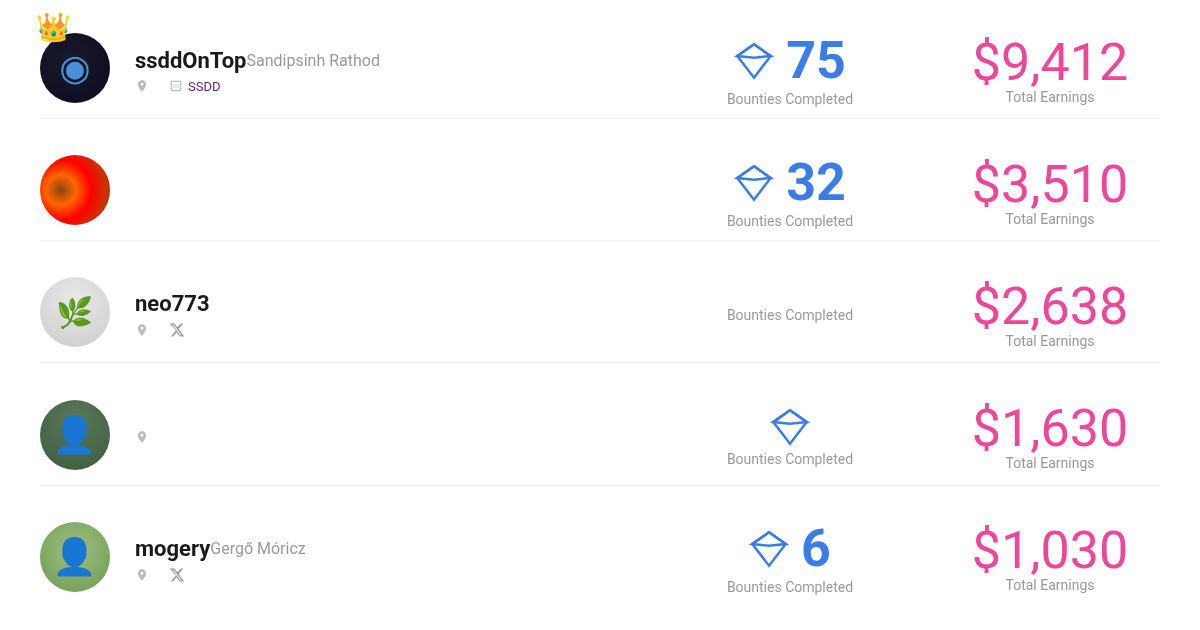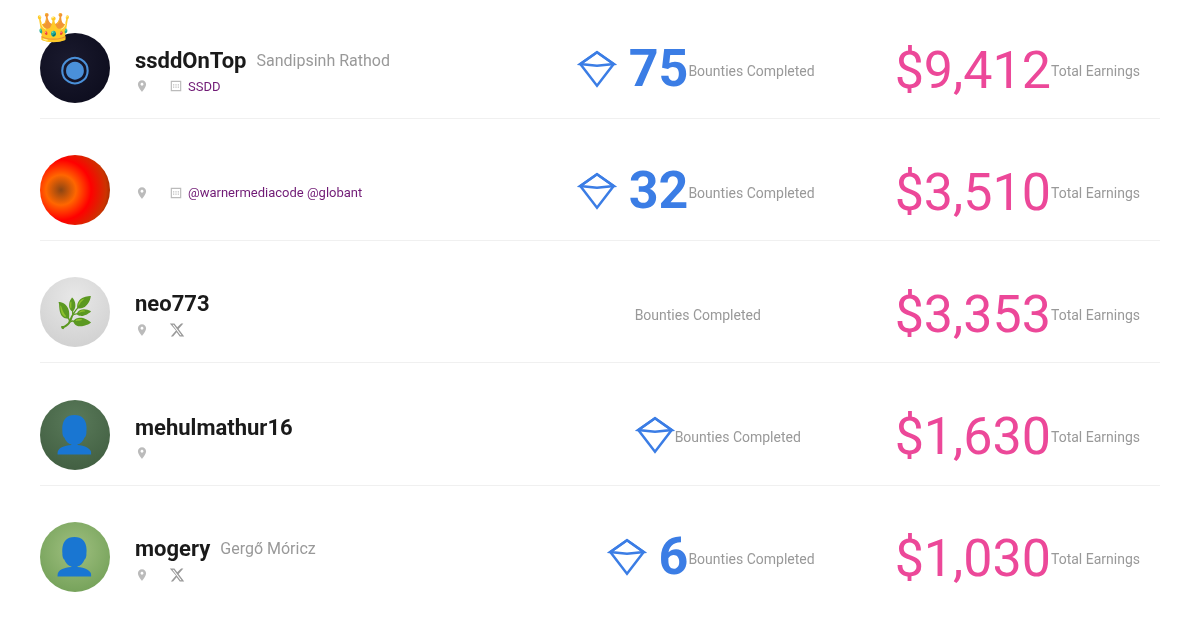--- a/index.html
+++ b/index.html
@@ -90,21 +90,20 @@
     }
 
     .user-info {
       flex: 1;
       padding-left: 20px;
       min-width: 280px;
     }
     .user-name-row {
       display: flex;
       align-items: center;
-      gap: 10px;
       margin-bottom: 6px;
     }
     .username {
       font-size: 22px;
       font-weight: 700;
       color: #1a1a1a;
     }
     .real-name {
       font-size: 16px;
       color: #999;
@@ -125,21 +124,21 @@
 
     .stats-section {
       display: flex;
       align-items: center;
       gap: 80px;
       margin-left: auto;
       padding-right: 20px;
     }
     .stat-block {
       display: flex;
-      flex-direction: row;
+      flex-direction: column;
       align-items: center;
       min-width: 180px;
     }
     .stat-top {
       display: flex;
       align-items: center;
       gap: 12px;
       margin-bottom: 4px;
     }
     .stat-number-bounty {
@@ -203,33 +202,20 @@
           <span class="stat-number-earnings">$9,412</span>
           <div class="stat-label">Total Earnings</div>
         </div>
       </div>
     </div>
     <div class="user-row">
       <div class="avatar-wrapper">
         <div class="avatar avatar-olog"></div>
       </div>
       <div class="user-info">
-        <div class="user-meta">
-          <span class="meta-item">
-            <svg width="14" height="14" viewBox="0 0 24 24" fill="#bbb" xmlns="http://www.w3.org/2000/svg">
-    <path d="M12 2C8.13 2 5 5.13 5 9c0 5.25 7 13 7 13s7-7.75 7-13c0-3.87-3.13-7-7-7zm0 9.5c-1.38 0-2.5-1.12-2.5-2.5s1.12-2.5 2.5-2.5 2.5 1.12 2.5 2.5-1.12 2.5-2.5 2.5z"></path>
-  </svg>
-          </span>
-          <span class="meta-item">
-            <svg width="14" height="14" viewBox="0 0 24 24" fill="#bbb" xmlns="http://www.w3.org/2000/svg">
-    <path d="M3 21h18V3H3v18zm2-2V5h14v14H5zm2-10h2v2H7v-2zm4 0h2v2h-2v-2zm4 0h2v2h-2v-2zm-8 4h2v2H7v-2zm4 0h2v2h-2v-2zm4 0h2v2h-2v-2z"></path>
-  </svg> 
-            <span>@warnermediacode @globant</span>
-          </span>
-        </div>
       </div>
       <div class="stats-section">
         <div class="stat-block">
           <div class="stat-top">
             <svg width="40" height="40" viewBox="0 0 48 48" fill="none" xmlns="http://www.w3.org/2000/svg">
     <polygon points="24,4 44,18 24,44 4,18" stroke="#3b7de5" stroke-width="3" fill="none"></polygon>
     <polygon points="24,4 44,18 24,20 4,18" stroke="#3b7de5" stroke-width="3" fill="none"></polygon>
   </svg>
             <span class="stat-number-bounty">32</span>
           </div>
@@ -260,33 +246,30 @@
     <path d="M18.244 2.25h3.308l-7.227 8.26 8.502 11.24H16.17l-4.714-6.231-5.401 6.231H2.747l7.73-8.835L1.254 2.25H8.08l4.259 5.632L18.244 2.25zm-1.161 17.52h1.833L7.084 4.126H5.117L17.083 19.77z"></path>
   </svg>
           </span>
         </div>
       </div>
       <div class="stats-section">
         <div class="stat-block">
           <div class="stat-label">Bounties Completed</div>
         </div>
         <div class="stat-block">
-          <span class="stat-number-earnings">$3,353</span>
+          <span class="stat-number-earnings">$2,638</span>
           <div class="stat-label">Total Earnings</div>
         </div>
       </div>
     </div>
     <div class="user-row">
       <div class="avatar-wrapper">
         <div class="avatar avatar-mehul"></div>
       </div>
       <div class="user-info">
-        <div class="user-name-row">
-          <span class="username">mehulmathur16</span>
-        </div>
         <div class="user-meta">
           <span class="meta-item">
             <svg width="14" height="14" viewBox="0 0 24 24" fill="#bbb" xmlns="http://www.w3.org/2000/svg">
     <path d="M12 2C8.13 2 5 5.13 5 9c0 5.25 7 13 7 13s7-7.75 7-13c0-3.87-3.13-7-7-7zm0 9.5c-1.38 0-2.5-1.12-2.5-2.5s1.12-2.5 2.5-2.5 2.5 1.12 2.5 2.5-1.12 2.5-2.5 2.5z"></path>
   </svg>
           </span>
         </div>
       </div>
       <div class="stats-section">
         <div class="stat-block">

